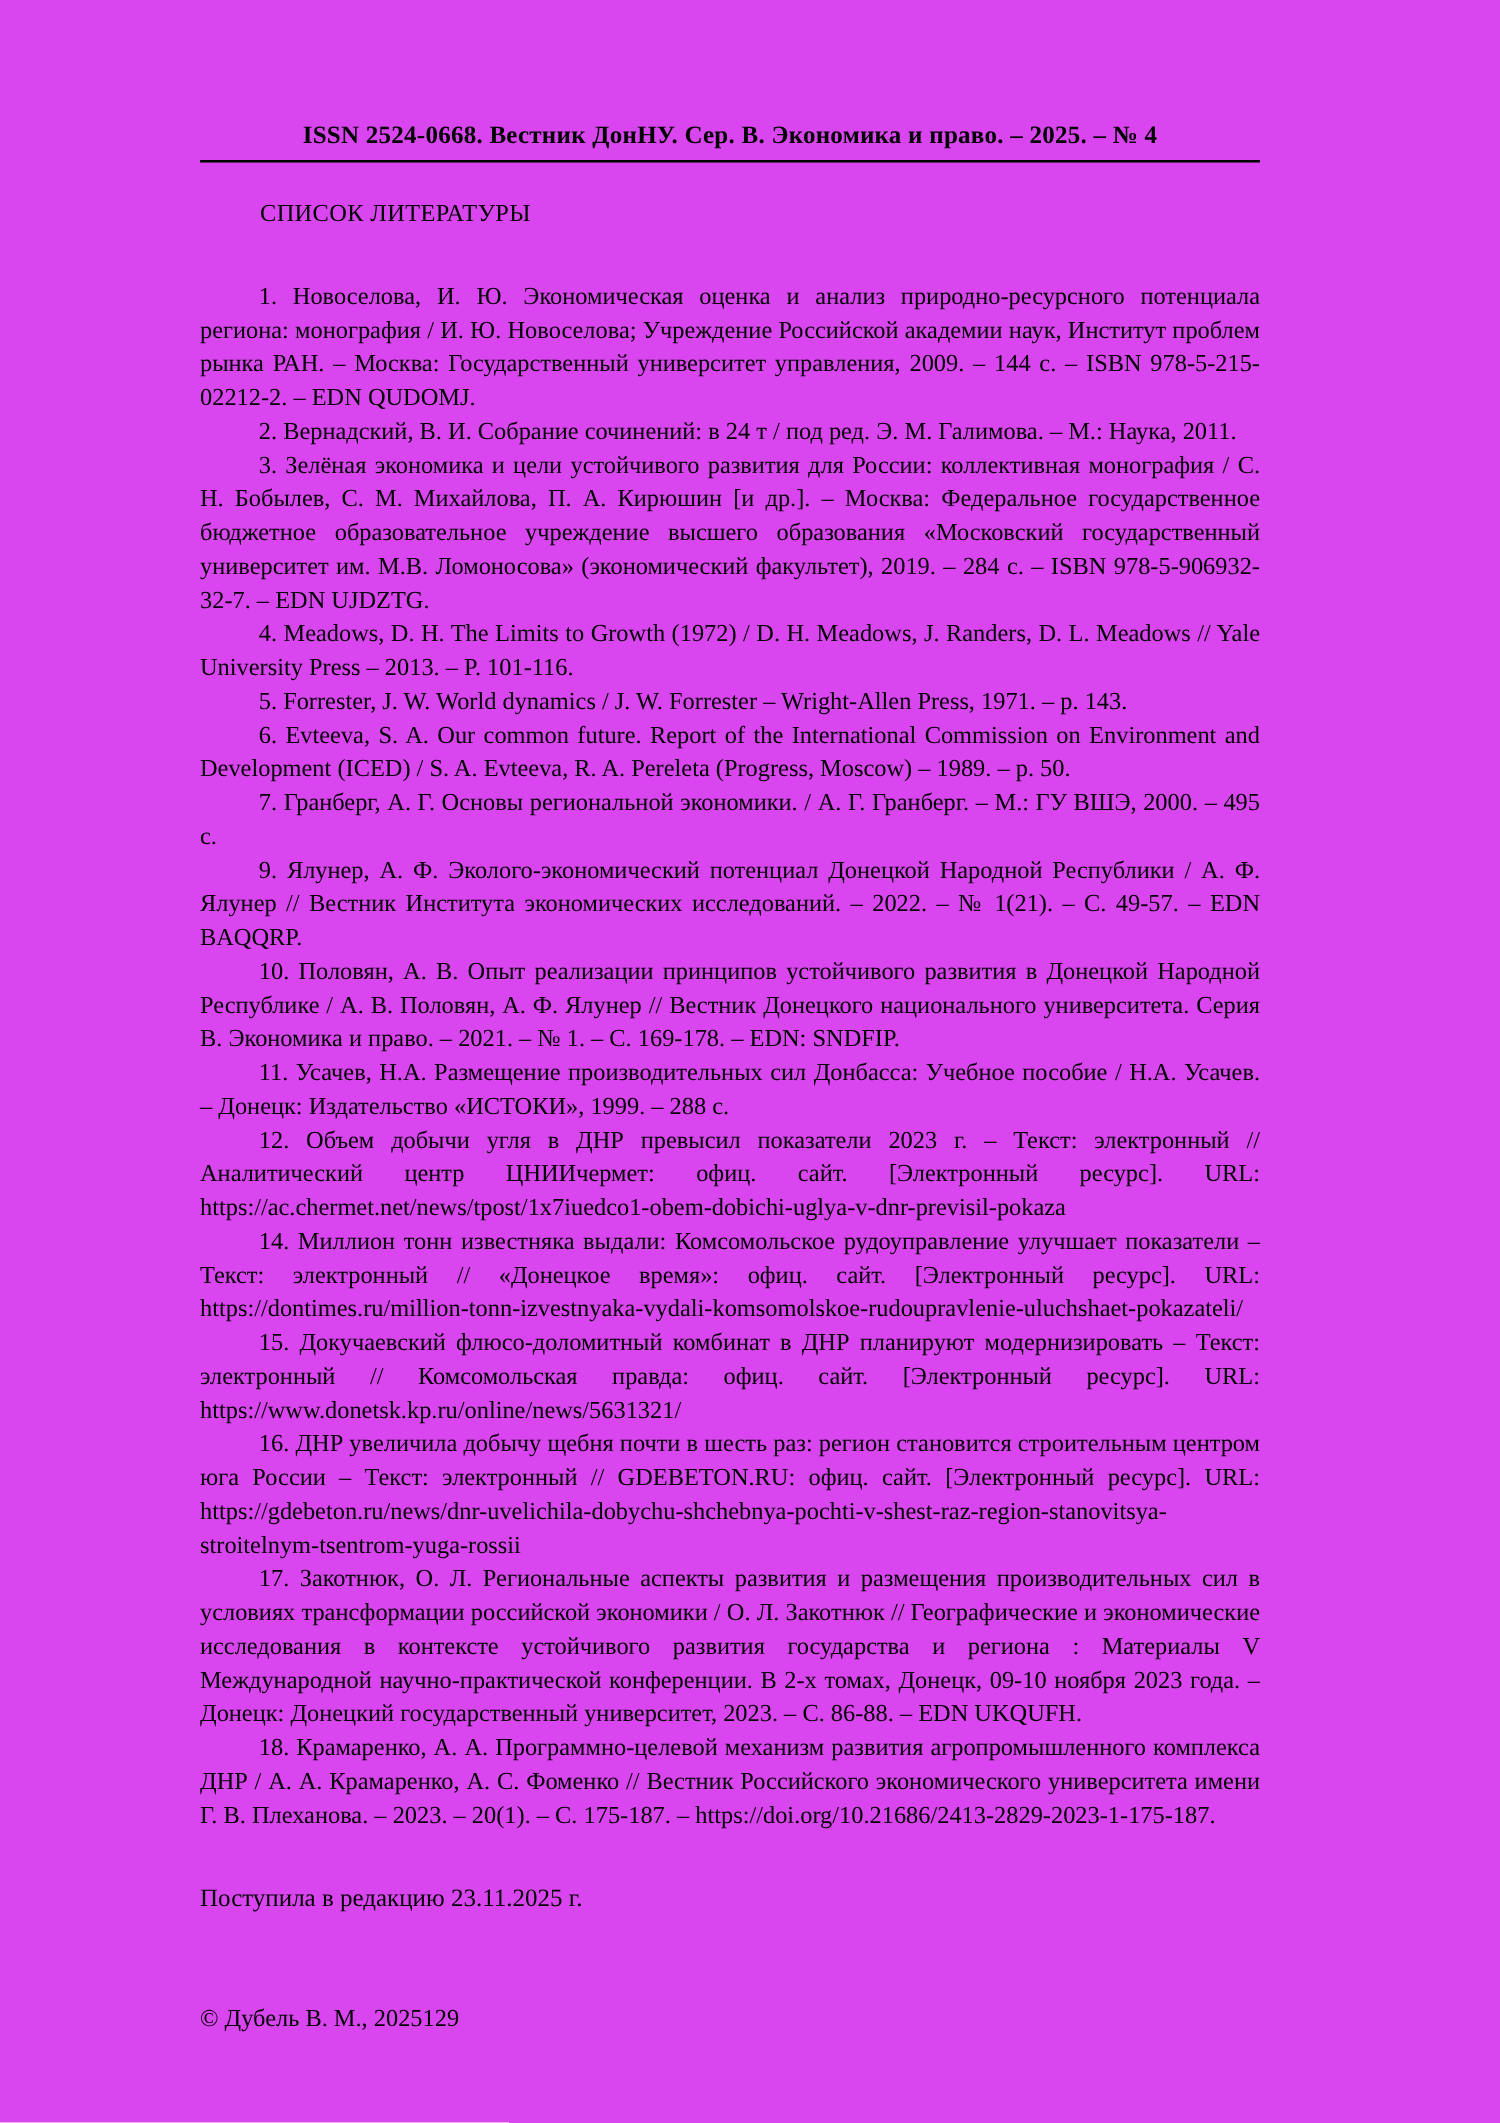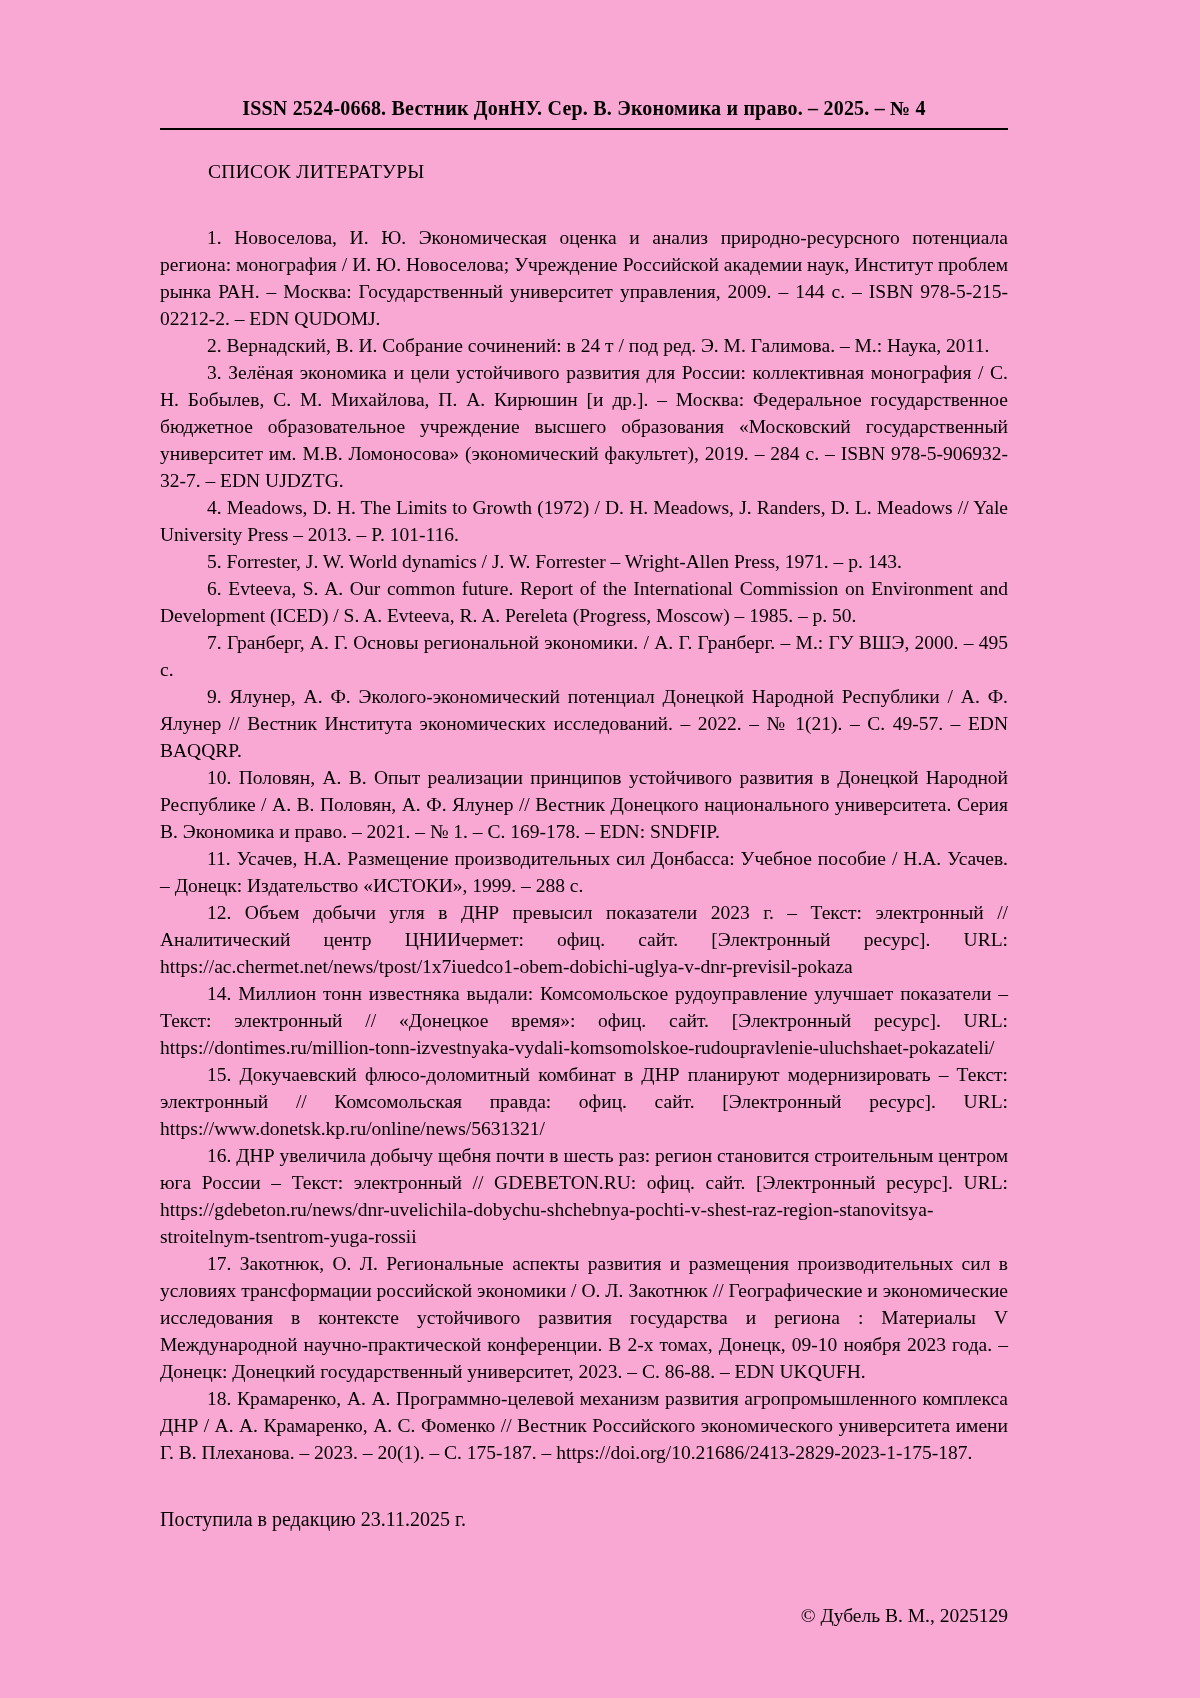--- a/index.html
+++ b/index.html
@@ -5,21 +5,21 @@
   html, body {
     margin: 0;
     padding: 0;
     background: #ffffff;
   }
   .page {
     position: relative;
     width: 1200px;
     height: 1698px;
     margin: 0 auto;
-    background: #f9a8d4;
+    background: #d946ef;
     color: #000000;
     font-family: "Liberation Serif", "DejaVu Serif", serif;
     box-sizing: border-box;
     padding: 96px 192px 0 160px;
     overflow: hidden;
   }
   .journal-header {
     text-align: center;
     font-weight: bold;
     font-size: 20px;
@@ -54,41 +54,41 @@
     font-size: 20px;
     line-height: 27px;
     text-align: left;
   }
   .page-footer {
     position: absolute;
     left: 160px;
     right: 192px;
     bottom: 70px;
     display: flex;
-    justify-content: flex-end;
+    justify-content: flex-start;
     font-size: 19.5px;
     line-height: 24px;
   }
 </style>
 </head>
 <body>
 
 <div class="page">
 
   <div class="journal-header">ISSN 2524-0668. Вестник ДонНУ. Сер. В. Экономика и право. – 2025. – № 4</div>
 
   <h2 class="section-title">СПИСОК ЛИТЕРАТУРЫ</h2>
 
   <div class="references" id="refs">
       <p class="ref">1. Новоселова, И. Ю. Экономическая оценка и анализ природно-ресурсного потенциала региона: монография / И. Ю. Новоселова; Учреждение Российской академии наук, Институт проблем рынка РАН. – Москва: Государственный университет управления, 2009. – 144 с. – ISBN 978-5-215-02212-2. – EDN QUDOMJ.</p>
       <p class="ref">2. Вернадский, В. И. Собрание сочинений: в 24 т / под ред. Э. М. Галимова. – М.: Наука, 2011.</p>
       <p class="ref">3. Зелёная экономика и цели устойчивого развития для России: коллективная монография / С. Н. Бобылев, С. М. Михайлова, П. А. Кирюшин [и др.]. – Москва: Федеральное государственное бюджетное образовательное учреждение высшего образования «Московский государственный университет им. М.В. Ломоносова» (экономический факультет), 2019. – 284 с. – ISBN 978-5-906932-32-7. – EDN UJDZTG.</p>
       <p class="ref">4. Meadows, D. H. The Limits to Growth (1972) / D. H. Meadows, J. Randers, D. L. Meadows // Yale University Press – 2013. – P. 101-116.</p>
       <p class="ref">5. Forrester, J. W. World dynamics / J. W. Forrester – Wright-Allen Press, 1971. – p. 143.</p>
-      <p class="ref">6. Evteeva, S. A. Our common future. Report of the International Commission on Environment and Development (ICED) / S. A. Evteeva, R. A. Pereleta (Progress, Moscow) – 1985. – p. 50.</p>
+      <p class="ref">6. Evteeva, S. A. Our common future. Report of the International Commission on Environment and Development (ICED) / S. A. Evteeva, R. A. Pereleta (Progress, Moscow) – 1989. – p. 50.</p>
       <p class="ref">7. Гранберг, А. Г. Основы региональной экономики. / А. Г. Гранберг. – М.: ГУ ВШЭ, 2000. – 495 с.</p>
       <p class="ref">9. Ялунер, А. Ф. Эколого-экономический потенциал Донецкой Народной Республики / А. Ф. Ялунер // Вестник Института экономических исследований. – 2022. – № 1(21). – С. 49-57. – EDN BAQQRP.</p>
       <p class="ref">10. Половян, А. В. Опыт реализации принципов устойчивого развития в Донецкой Народной Республике / А. В. Половян, А. Ф. Ялунер // Вестник Донецкого национального университета. Серия В. Экономика и право. – 2021. – № 1. – С. 169-178. – EDN: SNDFIP.</p>
       <p class="ref">11. Усачев, Н.А. Размещение производительных сил Донбасса: Учебное пособие / Н.А. Усачев. – Донецк: Издательство «ИСТОКИ», 1999. – 288 с.</p>
       <p class="ref">12. Объем добычи угля в ДНР превысил показатели 2023 г. – Текст: электронный // Аналитический центр ЦНИИчермет: офиц. сайт. [Электронный ресурс]. URL: https://ac.chermet.net/news/tpost/1x7iuedco1-obem-dobichi-uglya-v-dnr-previsil-pokaza</p>
       <p class="ref">14. Миллион тонн известняка выдали: Комсомольское рудоуправление улучшает показатели – Текст: электронный // «Донецкое время»: офиц. сайт. [Электронный ресурс]. URL: https://dontimes.ru/million-tonn-izvestnyaka-vydali-komsomolskoe-rudoupravlenie-uluchshaet-pokazateli/</p>
       <p class="ref">15. Докучаевский флюсо-доломитный комбинат в ДНР планируют модернизировать – Текст: электронный // Комсомольская правда: офиц. сайт. [Электронный ресурс]. URL: https://www.donetsk.kp.ru/online/news/5631321/</p>
       <p class="ref">16. ДНР увеличила добычу щебня почти в шесть раз: регион становится строительным центром юга России – Текст: электронный // GDEBETON.RU: офиц. сайт. [Электронный ресурс]. URL: https://gdebeton.ru/news/dnr-uvelichila-dobychu-shchebnya-pochti-v-shest-raz-region-stanovitsya-stroitelnym-tsentrom-yuga-rossii</p>
       <p class="ref">17. Закотнюк, О. Л. Региональные аспекты развития и размещения производительных сил в условиях трансформации российской экономики / О. Л. Закотнюк // Географические и экономические исследования в контексте устойчивого развития государства и региона : Материалы V Международной научно-практической конференции. В 2-х томах, Донецк, 09-10 ноября 2023 года. – Донецк: Донецкий государственный университет, 2023. – С. 86-88. – EDN UKQUFH.</p>
       <p class="ref">18. Крамаренко, А. А. Программно-целевой механизм развития агропромышленного комплекса ДНР / А. А. Крамаренко, А. С. Фоменко // Вестник Российского экономического университета имени Г. В. Плеханова. – 2023. – 20(1). – С. 175-187. – https://doi.org/10.21686/2413-2829-2023-1-175-187.</p>

